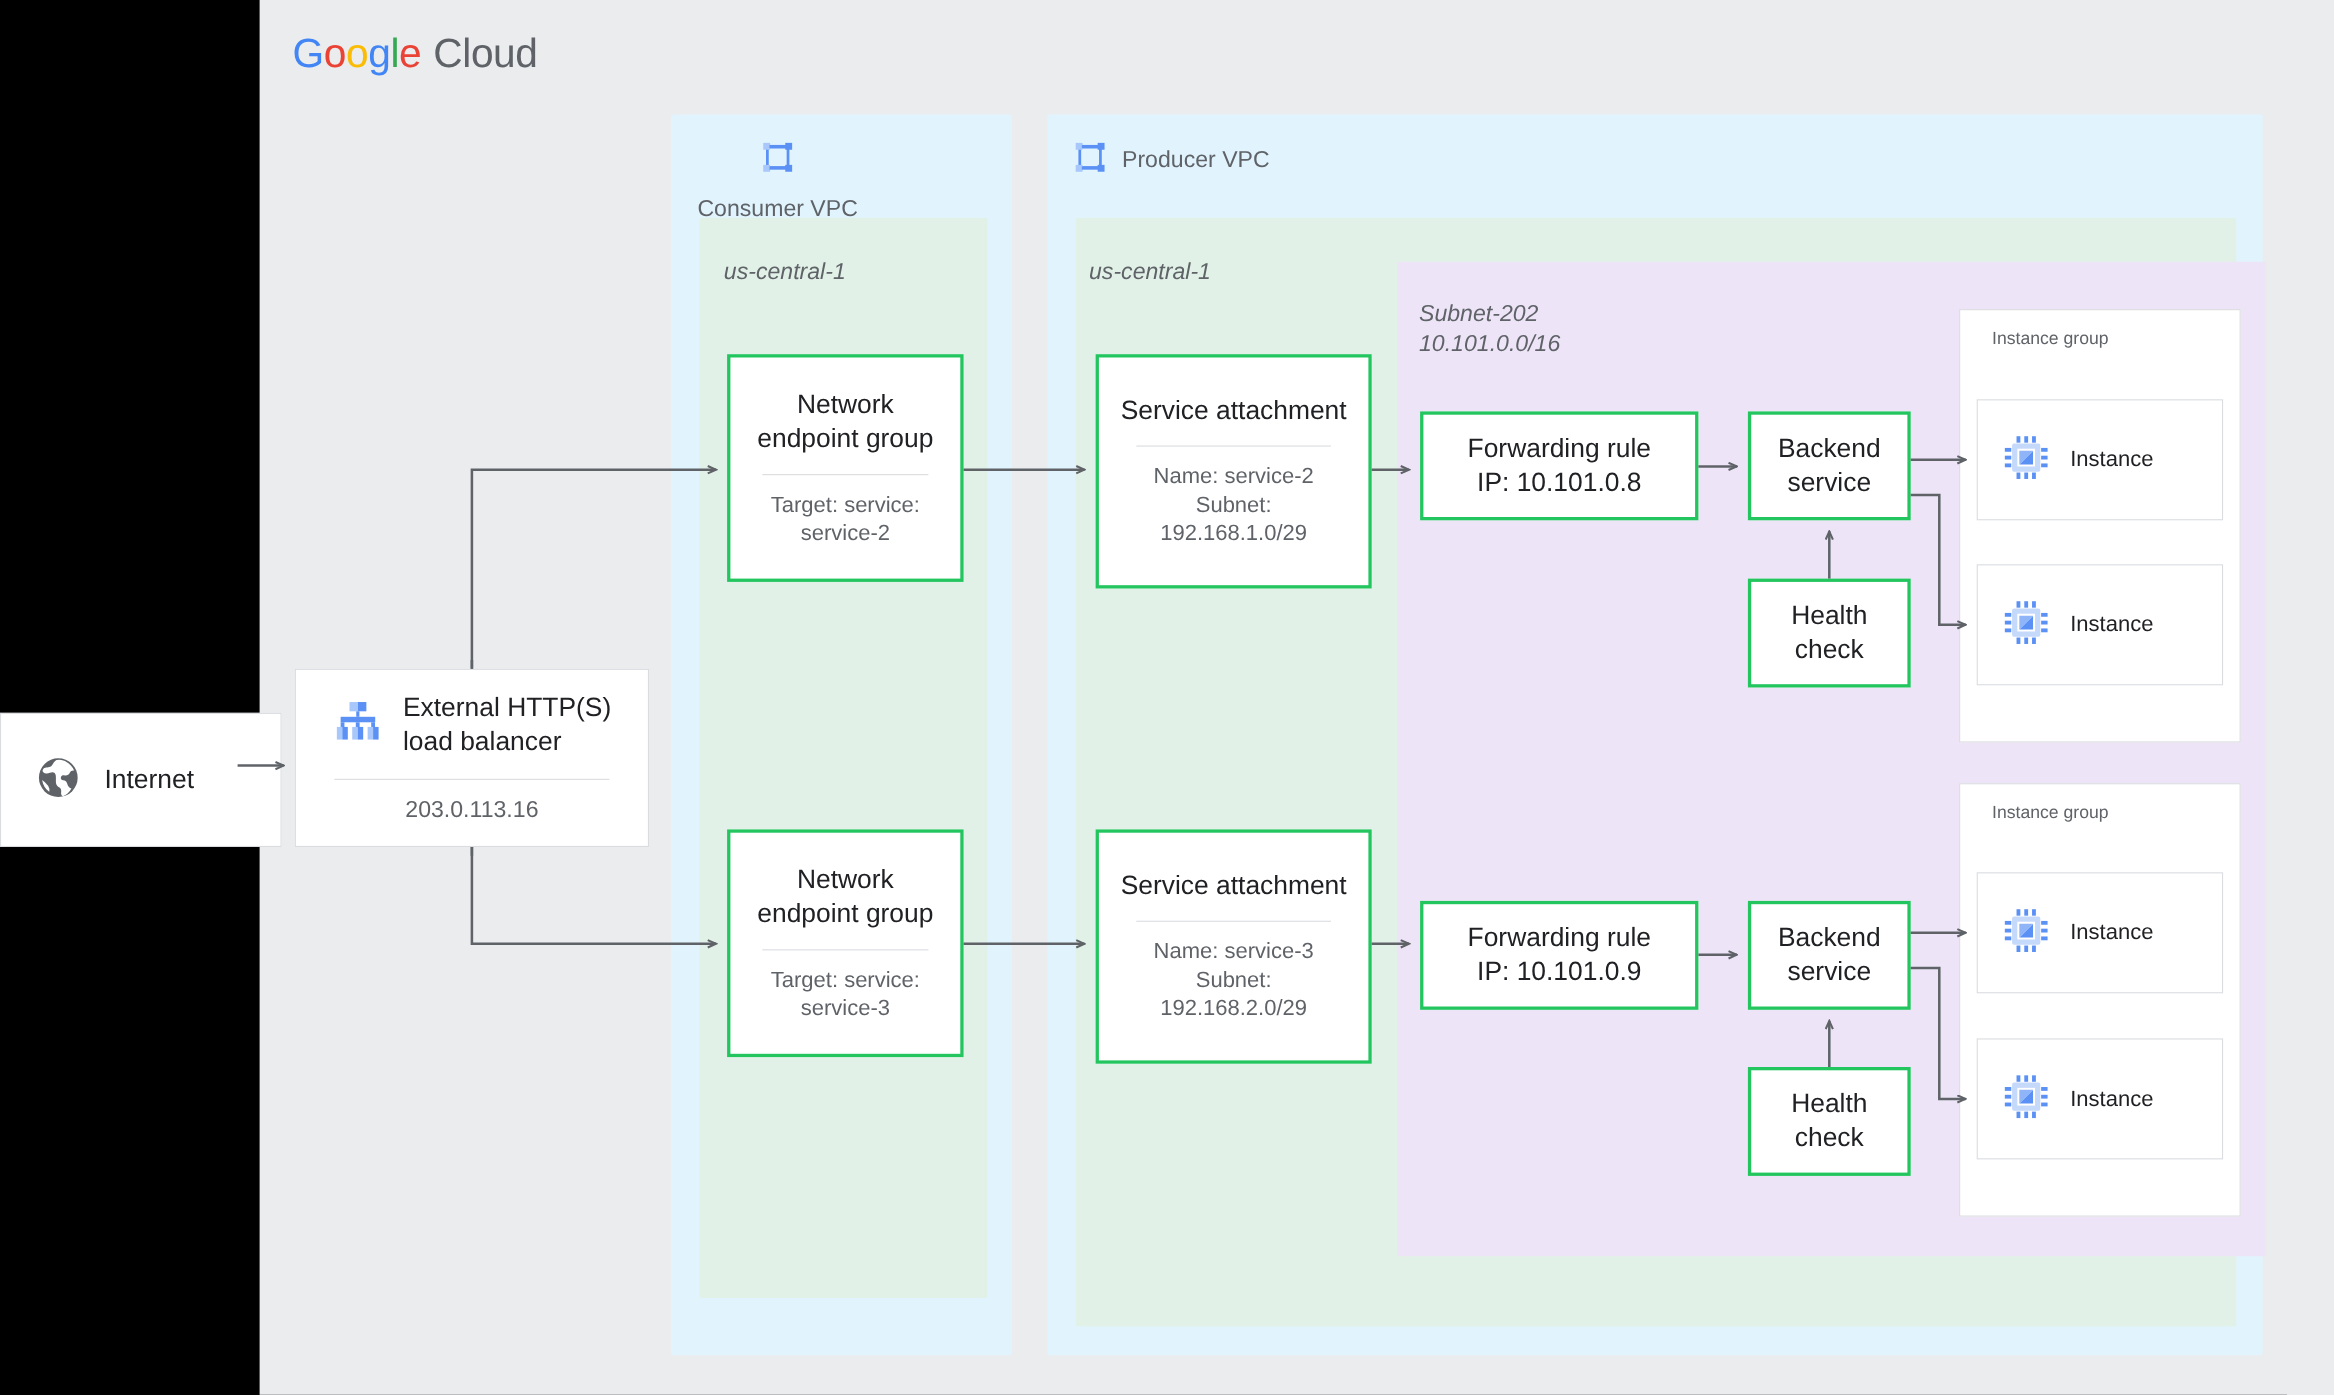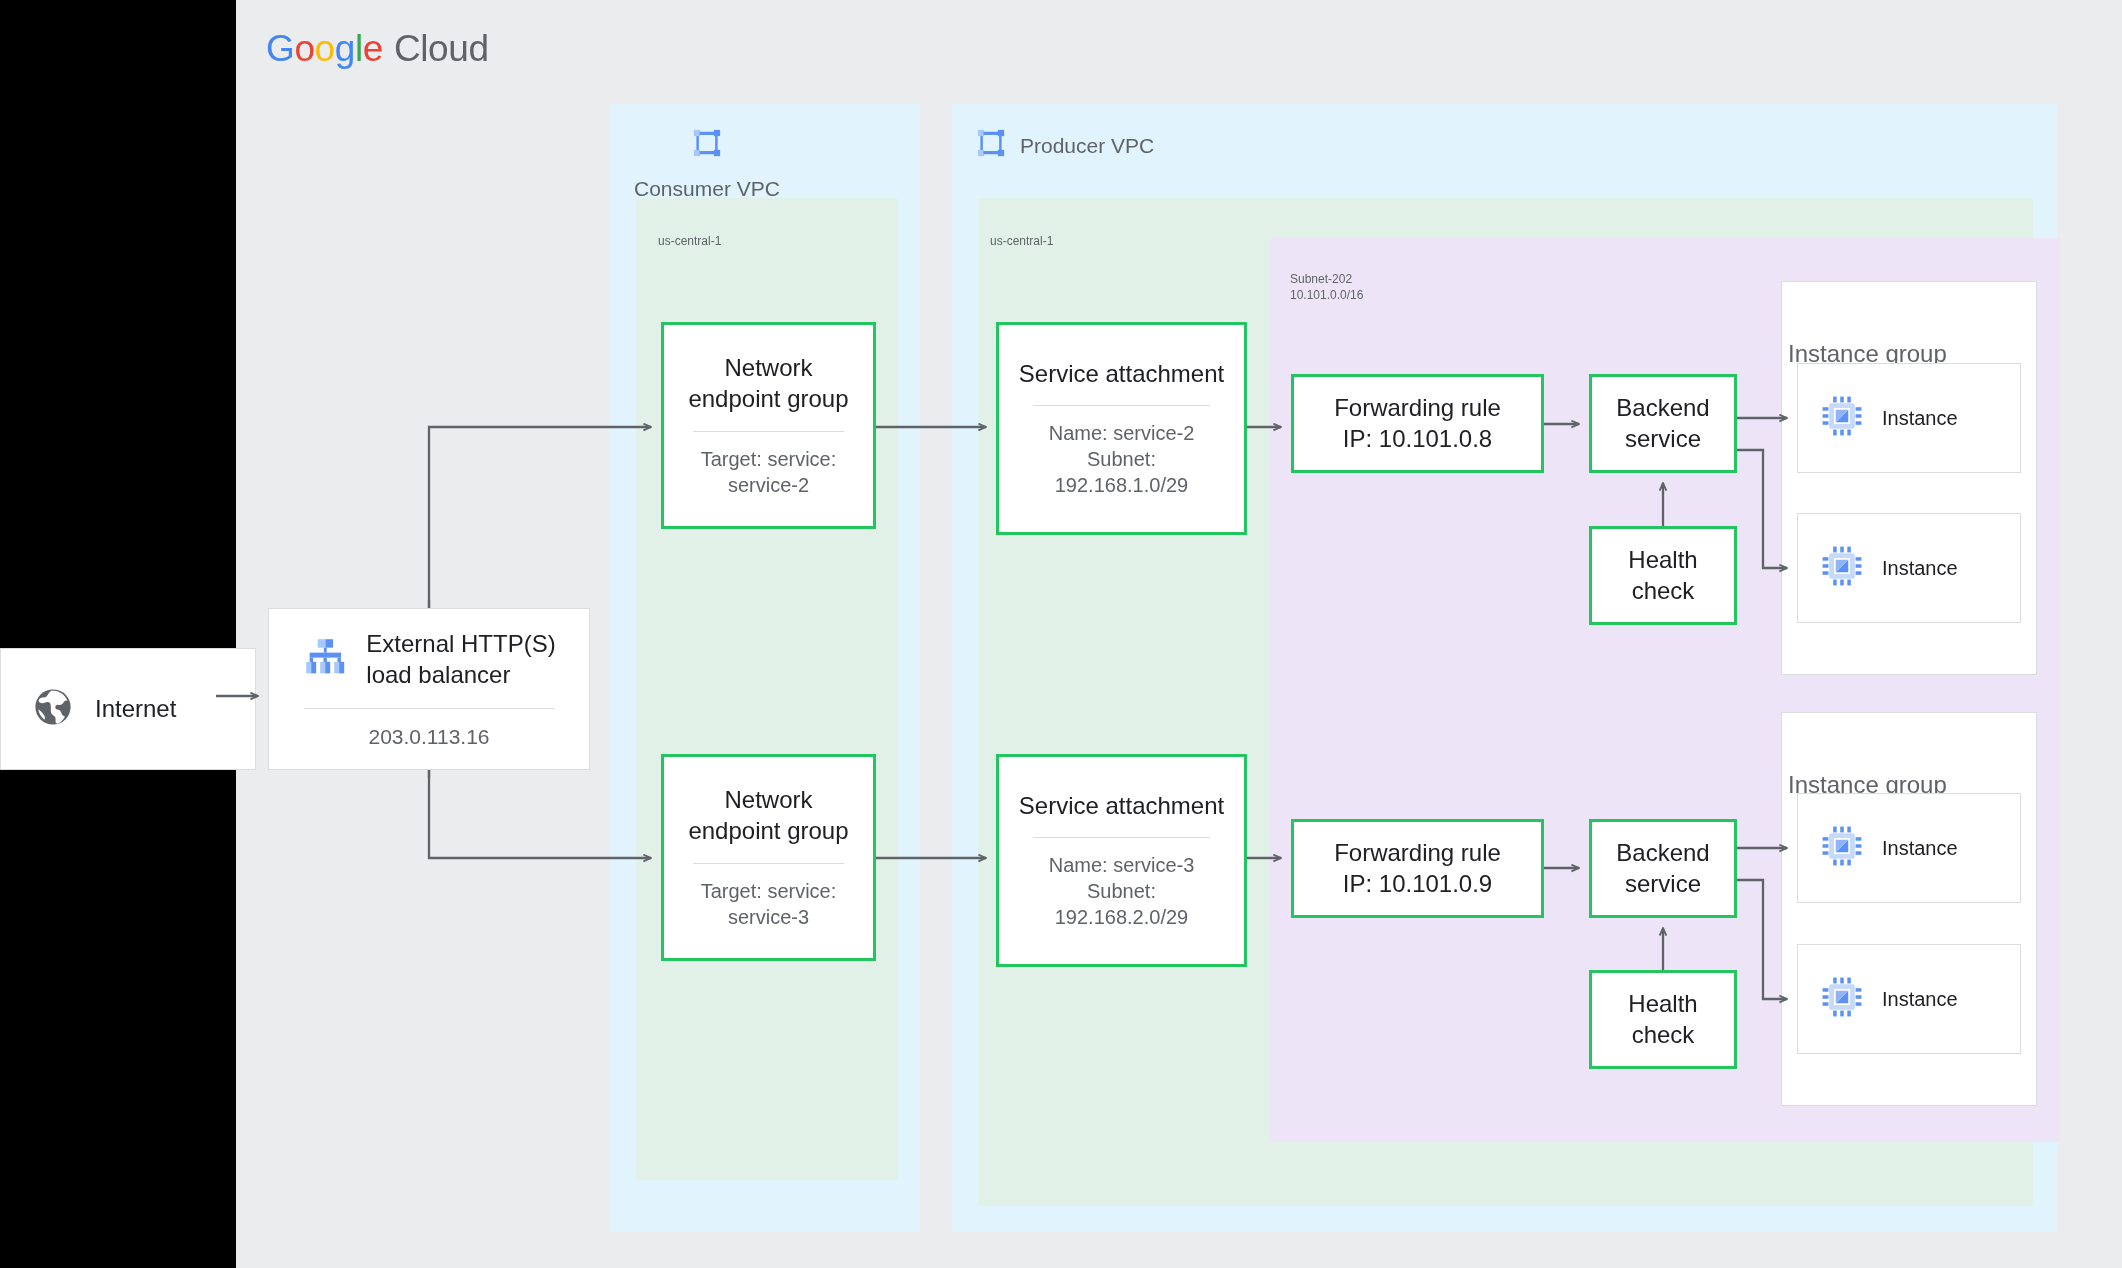--- a/index.html
+++ b/index.html
@@ -50,23 +50,24 @@
     border-radius: 2px;
   }
   .subnet {
     position: absolute;
     background: #ede5f7;
     border-radius: 2px;
   }
   .grp-label {
     position: absolute;
     color: #5f6368;
-    font-size: 12px;
+    font-size: 21px;
     white-space: nowrap;
     line-height: 1.3;
+    font-style: italic;
   }
   .vpc-label {
     position: absolute;
     display: flex;
     align-items: center;
     gap: 14px;
     color: #5f6368;
     font-size: 21px;
     white-space: nowrap;
   }
@@ -122,24 +123,23 @@
   .iconrow .lbl { font-size: 24px; color: #202124; white-space: pre-line; line-height:1.28; }
 
   .igroup {
     position: absolute;
     background: #ffffff;
     border: 1px solid #dadce0;
     box-sizing: border-box;
   }
   .igroup > .glabel {
     position: absolute;
-    left: 6px; top: 18px;
-    font-size: 24px;
+    left: 29px; top: 18px;
+    font-size: 16px;
     color: #5f6368;
-    margin-top: 40px;
   }
   .inst {
     position: absolute;
     background: #ffffff;
     border: 1px solid #dadce0;
     box-sizing: border-box;
     display: flex;
     align-items: center;
     gap: 18px;
     padding-left: 22px;

